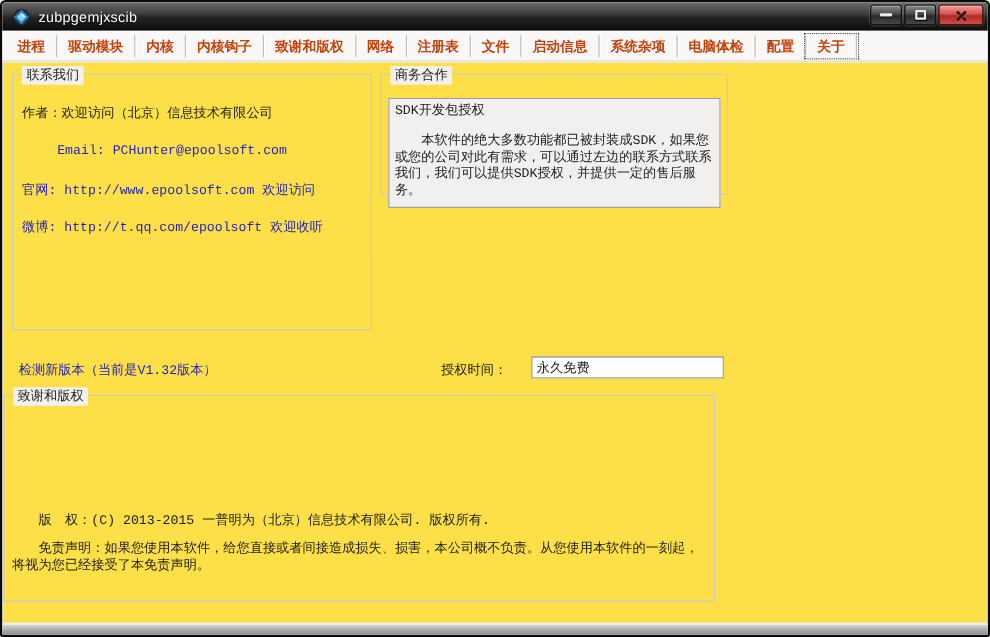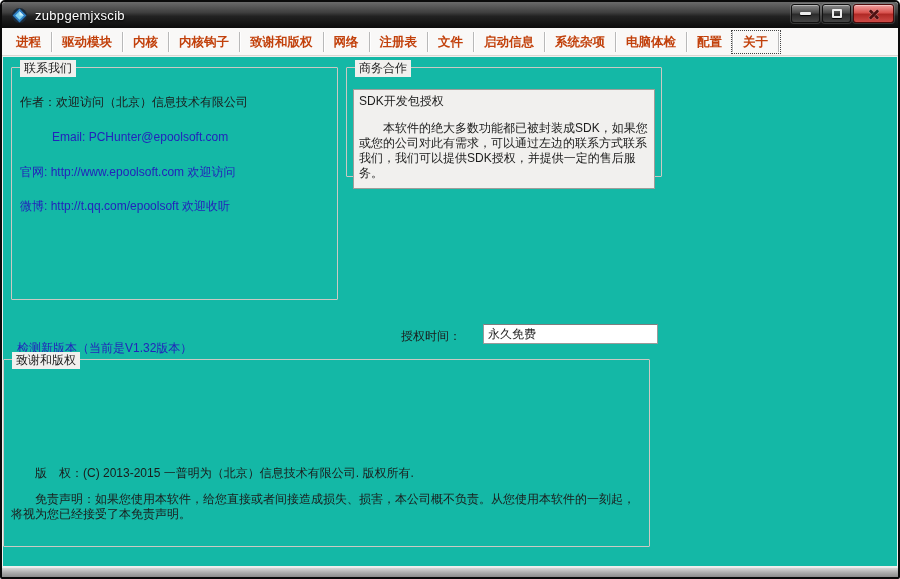--- a/index.html
+++ b/index.html
@@ -45,21 +45,21 @@
     display:flex; align-items:center; padding:0 0 0 4px;
   }
   .tab {
     height:20px; line-height:20px; padding:0 10px;
     font-weight:bold; font-size:12.5px; color:#c2410c;
     border-right:1px solid #b9b9b9; box-shadow:1px 0 0 #ffffff;
     cursor:pointer; white-space:nowrap;
   }
   .tab.active { outline:1px dotted #444; outline-offset:1px; }
   
-  .content { position:absolute; top:55px; left:1px; right:1px; bottom:11px; background:#14b8a6; }
+  .content { position:absolute; top:55px; left:1px; right:1px; bottom:11px; background:#fde047;font-family:Liberation Mono, monospace; }
   .groupbox {
     position:absolute; border:1px solid #cbc9c3; border-radius:1px;
   }
   .groupbox > .gb-label {
     position:absolute; top:-8px; left:8px; background:#f1f0ee; padding:0 4px;
     color:#1b1b1b;
   }
   .plainbox { position:absolute; border:1px solid #9f9d99; background:#f1f0ee; }
   .blue-link { color:#2323bb; cursor:pointer; text-decoration:none; white-space:nowrap; }
   .black-text { color:#1b1b1b; }
@@ -133,21 +133,21 @@
 
     <div class="groupbox" style="left:343px; top:10px; width:316px; height:110px;">
       <span class="gb-label">商务合作</span>
       <div class="plainbox" style="left:6px; top:21px; width:302px; height:100px; padding:4px 5px;">
         <p class="para">SDK开发包授权</p>
         <p class="para" style="margin-top:12px;">　　本软件的绝大多数功能都已被封装成SDK，如果您或您的公司对此有需求，可以通过左边的联系方式联系我们，我们可以提供SDK授权，并提供一定的售后服务。</p>
       </div>
     </div>
 
 
-    <a class="abs blue-link" style="left:14px; top:283px;">检测新版本（当前是V1.32版本）</a>
+    <a class="abs blue-link" style="left:14px; top:271px;">检测新版本（当前是V1.32版本）</a>
     <span class="abs black-text" style="left:398px; top:271px;">授权时间：</span>
     <input class="edit" style="left: 480px; top: 267px; width: 175px; height: 20px;" readonly="" value="永久免费">
 
     <div class="groupbox" style="left:0; top:302px; width:647px; height:188px;">
       <span class="gb-label">致谢和版权</span>
       <p class="para abs" style="left:7px; top:106px; width:632px;">　　版　权：(C) 2013-2015 一普明为（北京）信息技术有限公司. 版权所有.</p>
       <p class="para abs" style="left:7px; top:132px; width:632px;">　　免责声明：如果您使用本软件，给您直接或者间接造成损失、损害，本公司概不负责。从您使用本软件的一刻起，将视为您已经接受了本免责声明。</p>
     </div>
 
   </div>

